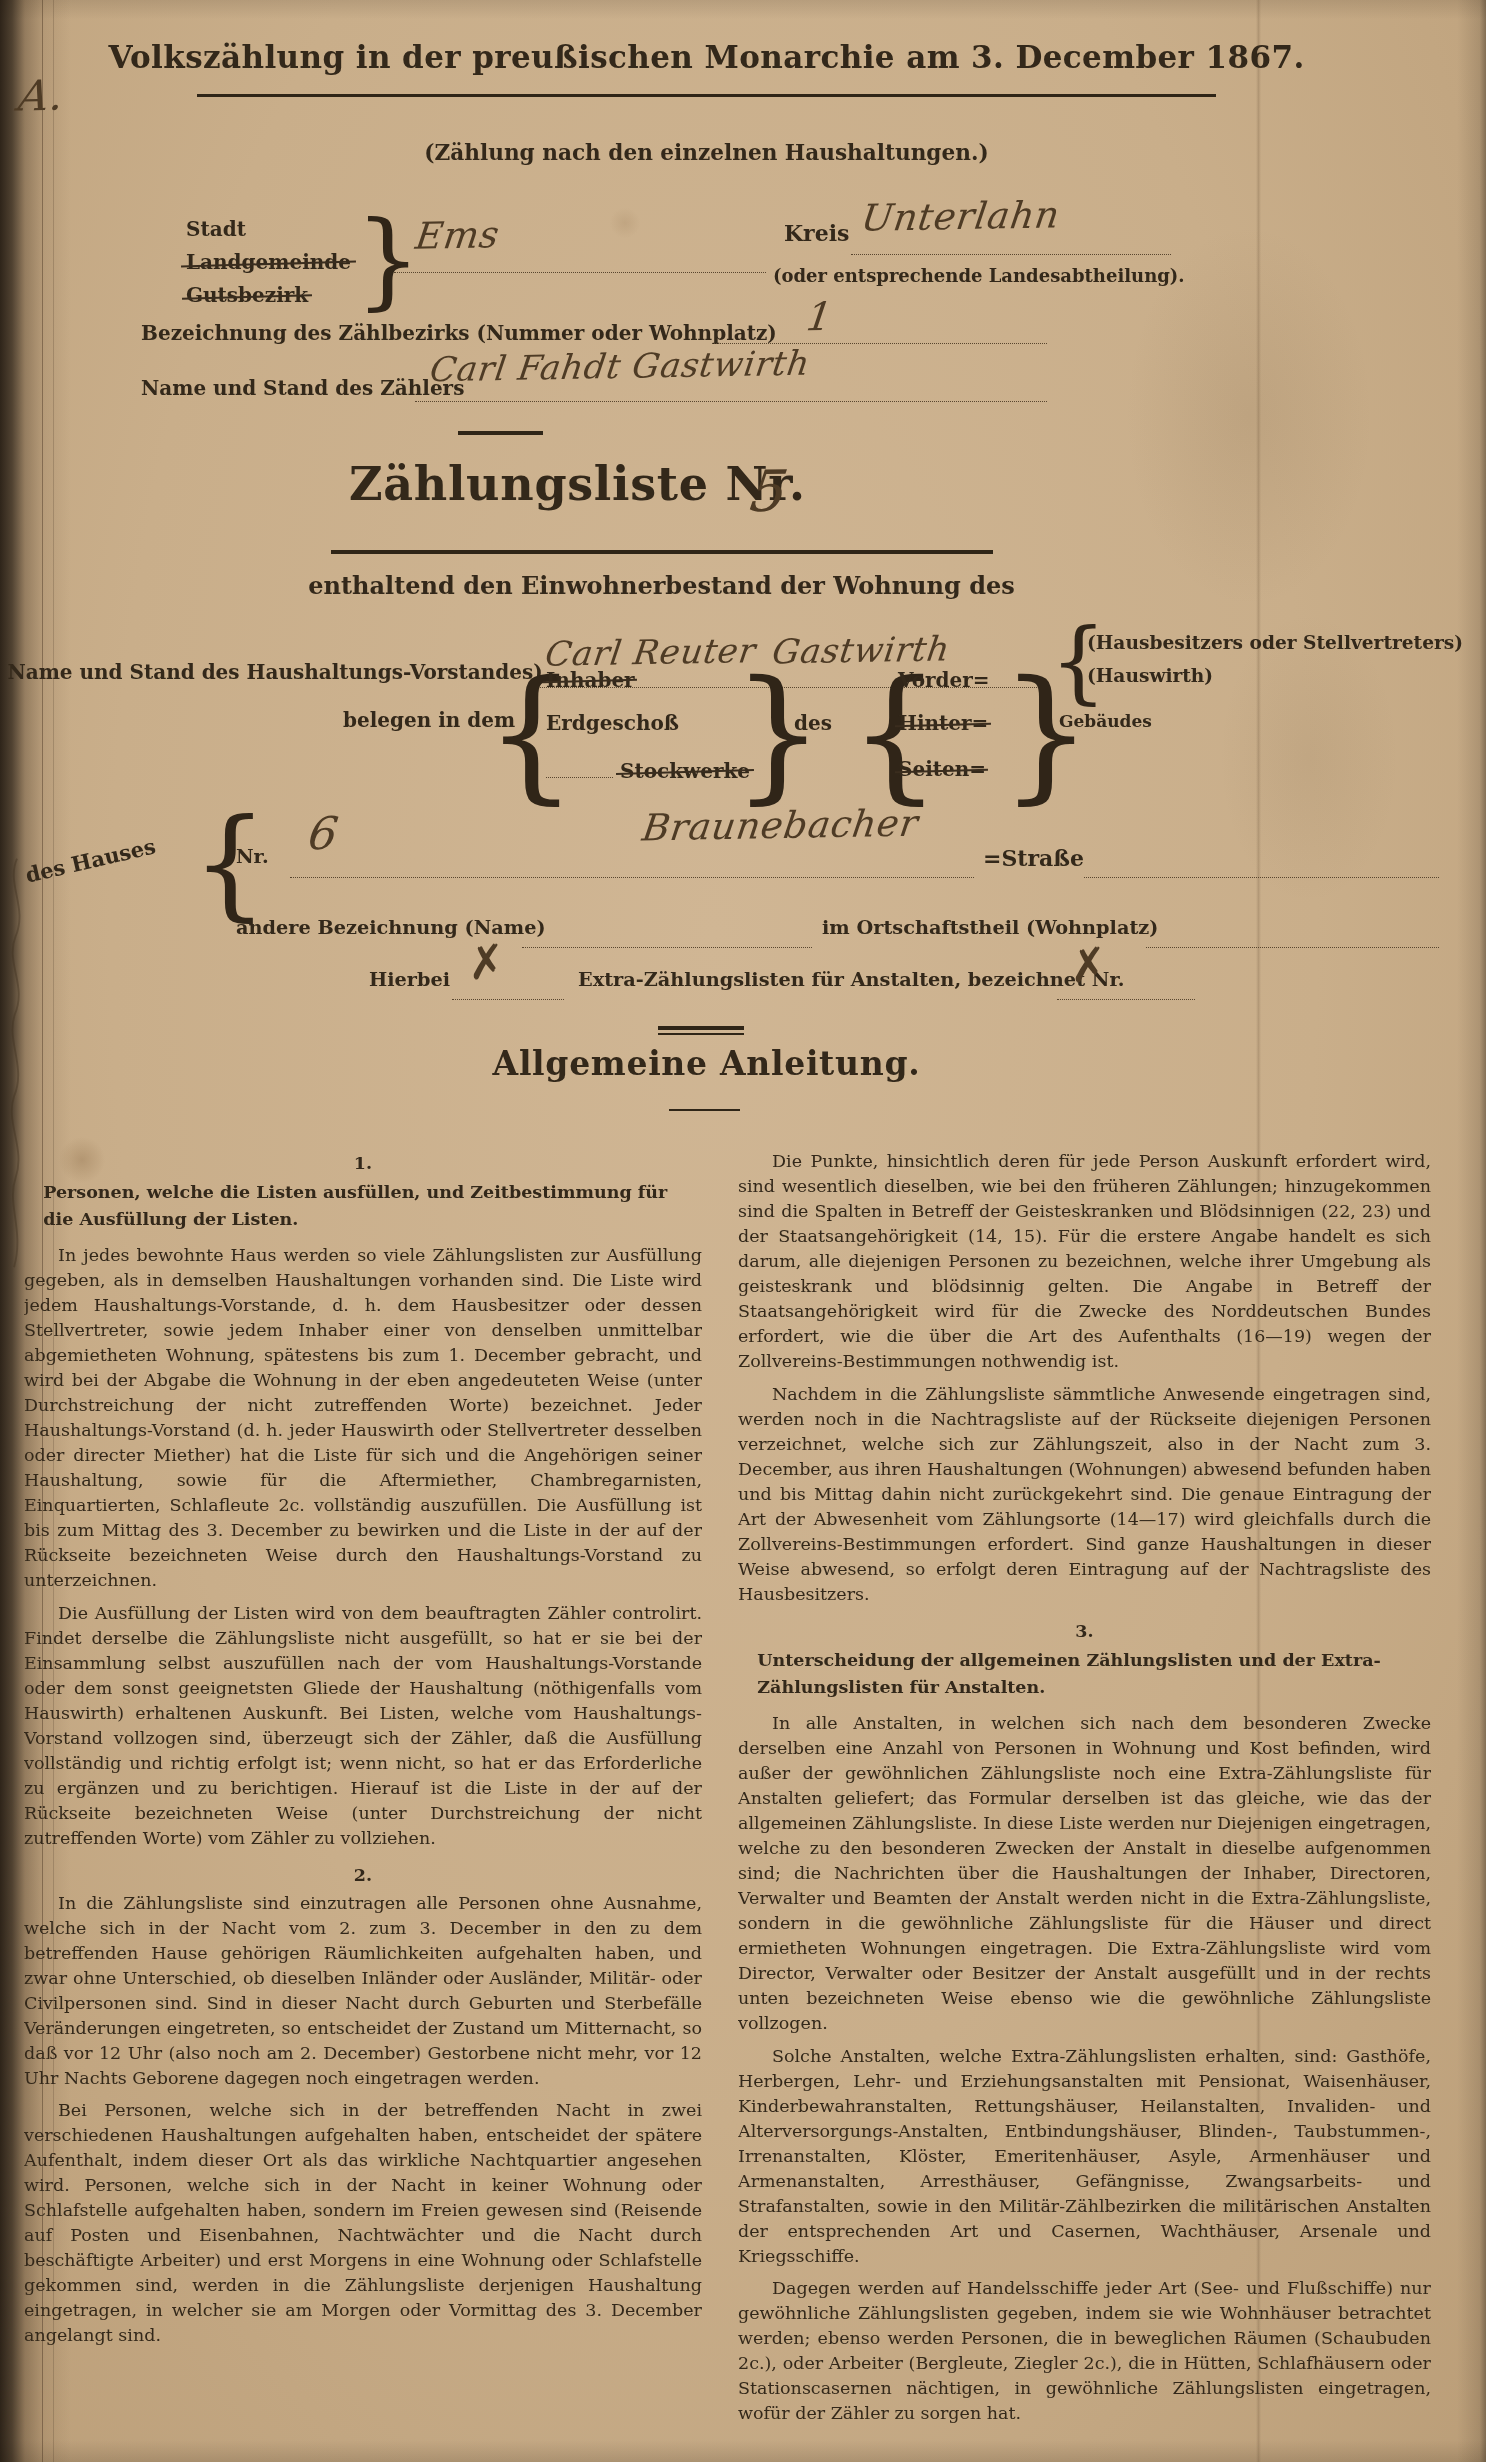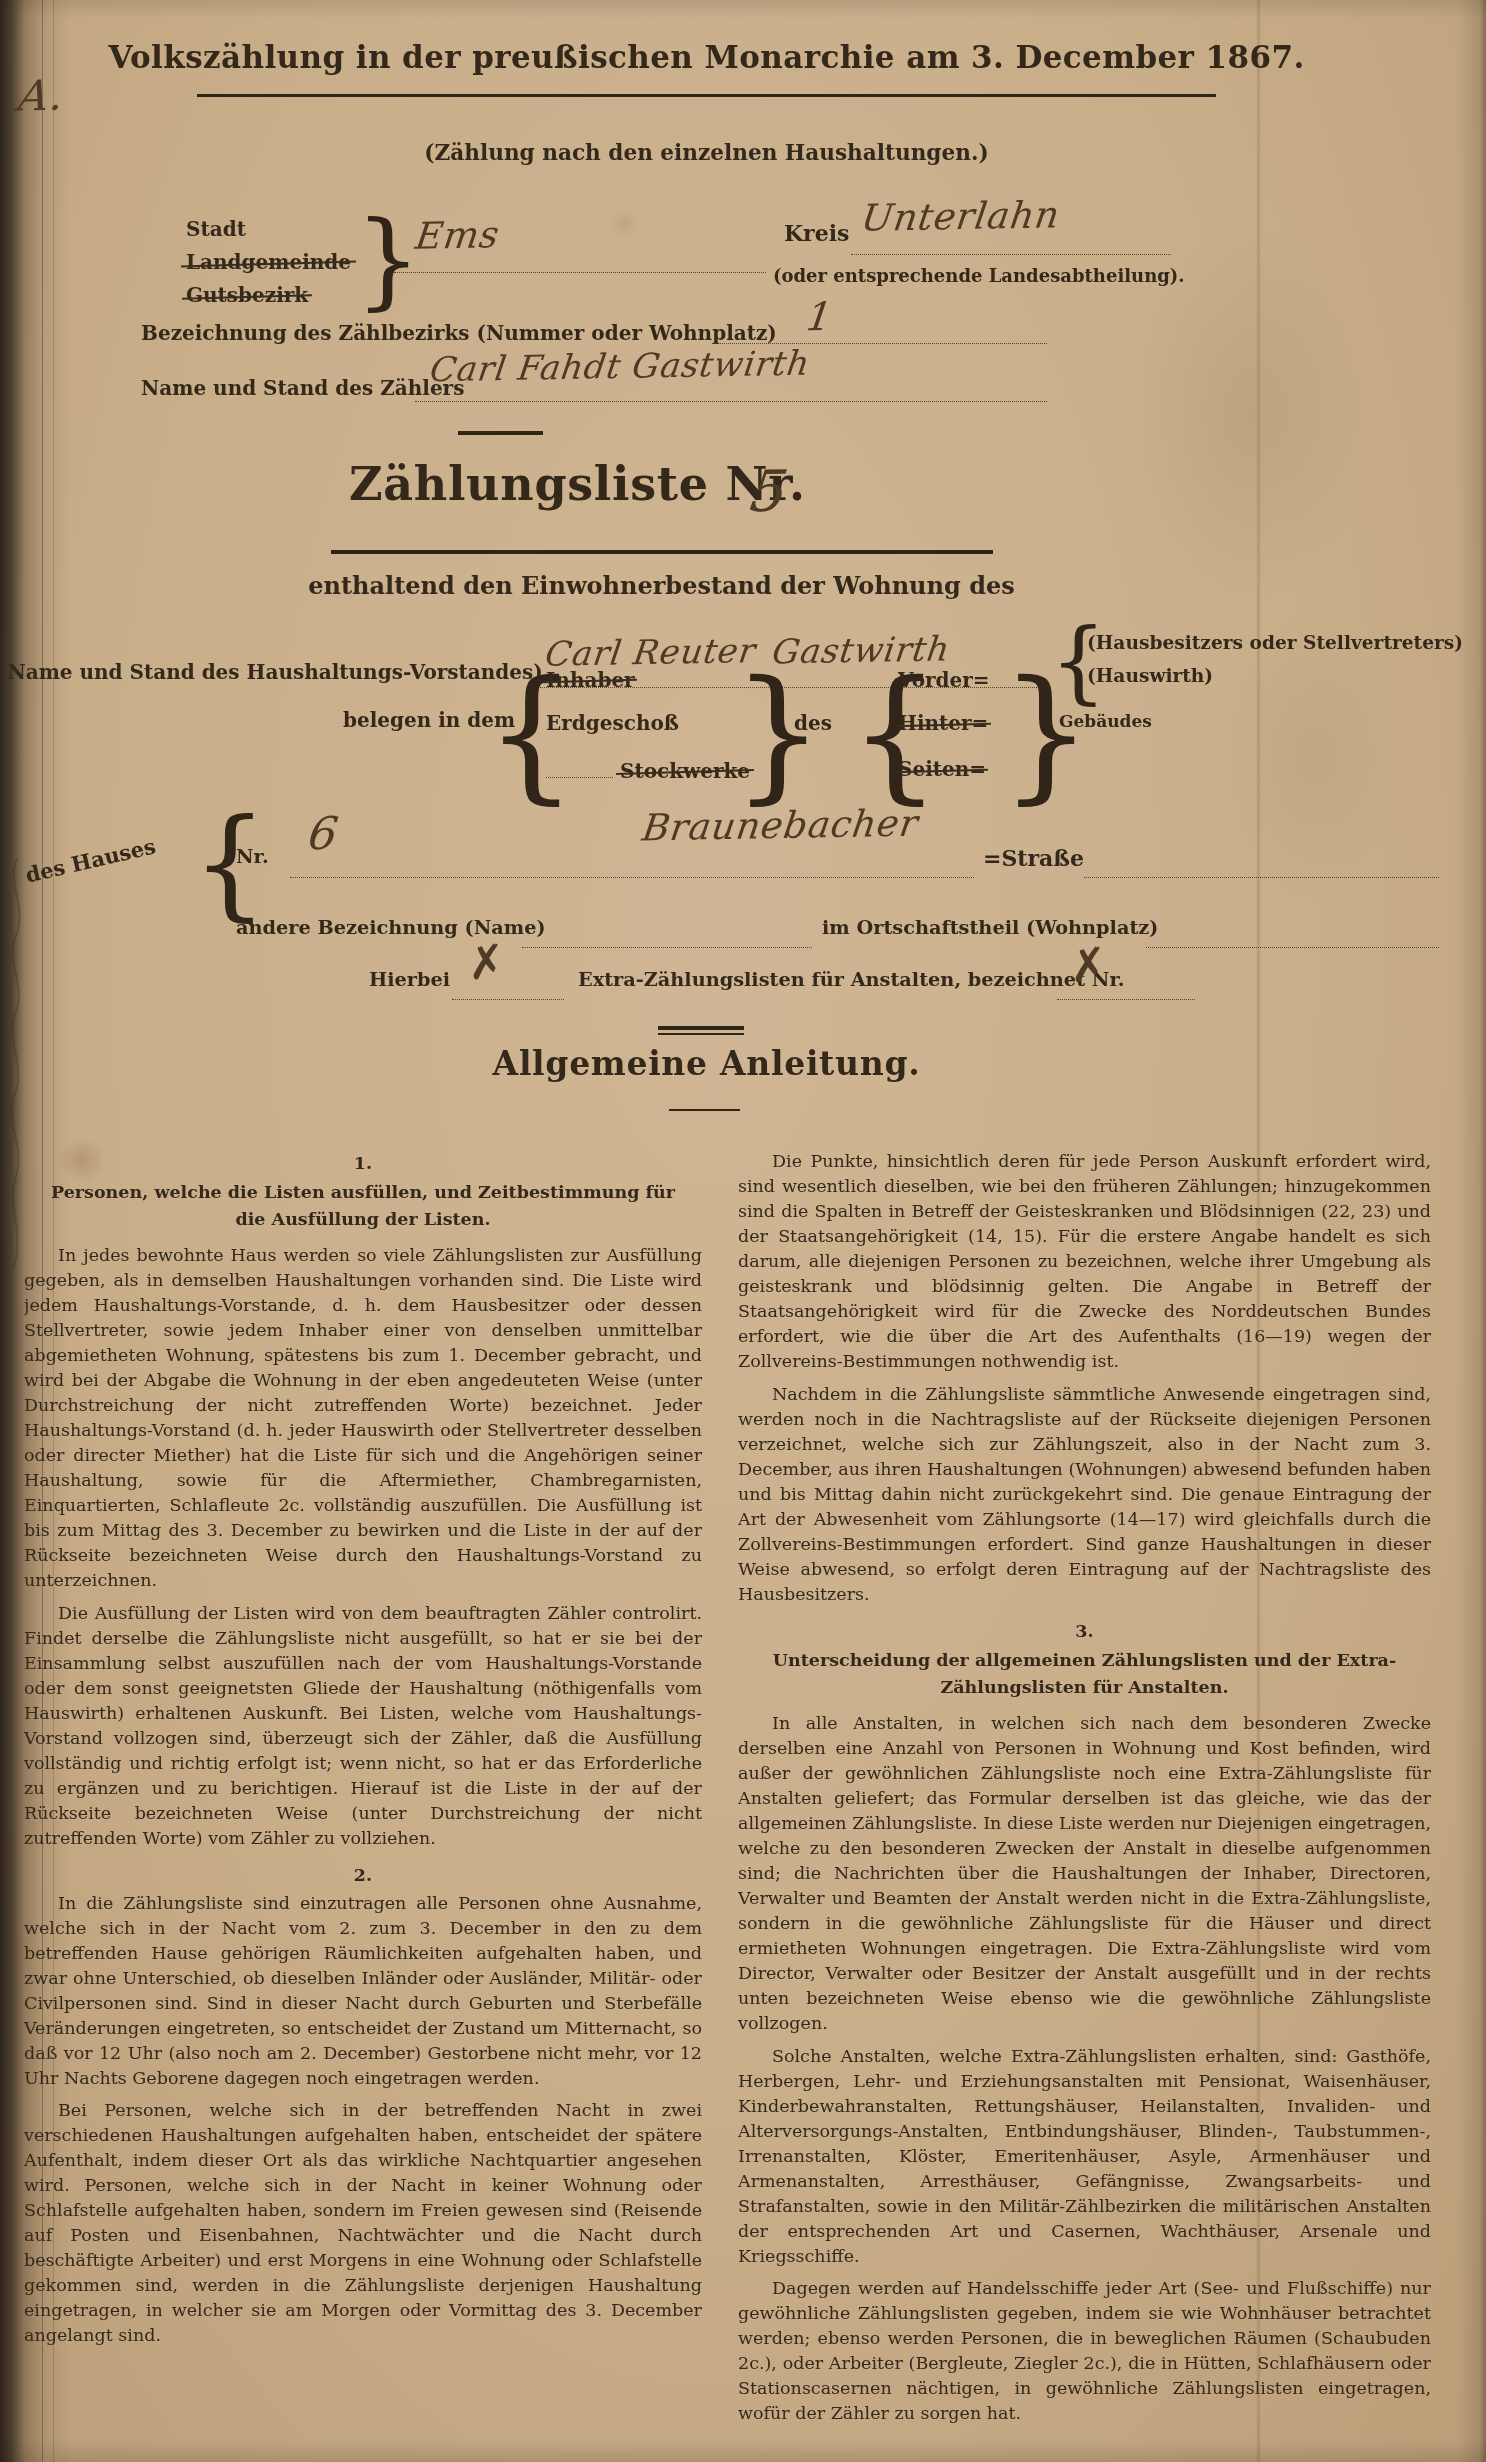--- a/index.html
+++ b/index.html
@@ -26,21 +26,21 @@
   .dotline{position:absolute;border-bottom:1.5px dotted #59462f;height:0;}
   .brace{position:absolute;font-weight:400;color:#302518;line-height:1;}
   .struck{position:relative;display:inline-block;}
   .struck::after{content:"";position:absolute;left:-3%;right:-3%;top:52%;height:2.2px;background:#3a2d1e;transform:rotate(-1.6deg);}
   .xmark{font-size:46px;color:#4e3b25;display:inline-block;transform:rotate(-6deg);}
   .crease{position:absolute;top:0;bottom:0;width:4.5px;background:linear-gradient(90deg,rgba(95,72,48,0) 0%,rgba(95,72,48,.22) 50%,rgba(95,72,48,0) 100%);}
   .edge-line{position:absolute;top:0;bottom:0;width:0.7px;background:rgba(70,52,34,.45);}
   .col{position:absolute;top:1139px;height:1323px;overflow:hidden;font-size:17.5px;line-height:25px;}
   .col p{text-align:justify;text-indent:34px;margin:0 0 7.4px 0;}
   .sec-num{text-align:center;font-weight:bold;margin:12px 0 3px 0;}
-  .sec-head{text-align:center;font-weight:bold;margin:0 0 10.4px 0;padding:0 19.3px;line-height:27px;}
+  .sec-head{font-weight:bold;margin:0 0 10.4px 0;padding:0 19.3px;line-height:27px;}
   .formlabel{font-weight:bold;white-space:nowrap;}
 </style>
 </head>
 <body>
 
 <div class="page">
 
   <div class="edge-line" style="left:42px;"></div>
   <div class="edge-line" style="left:53px;opacity:.5;"></div>
   <div class="crease" style="left:1256px;"></div>

